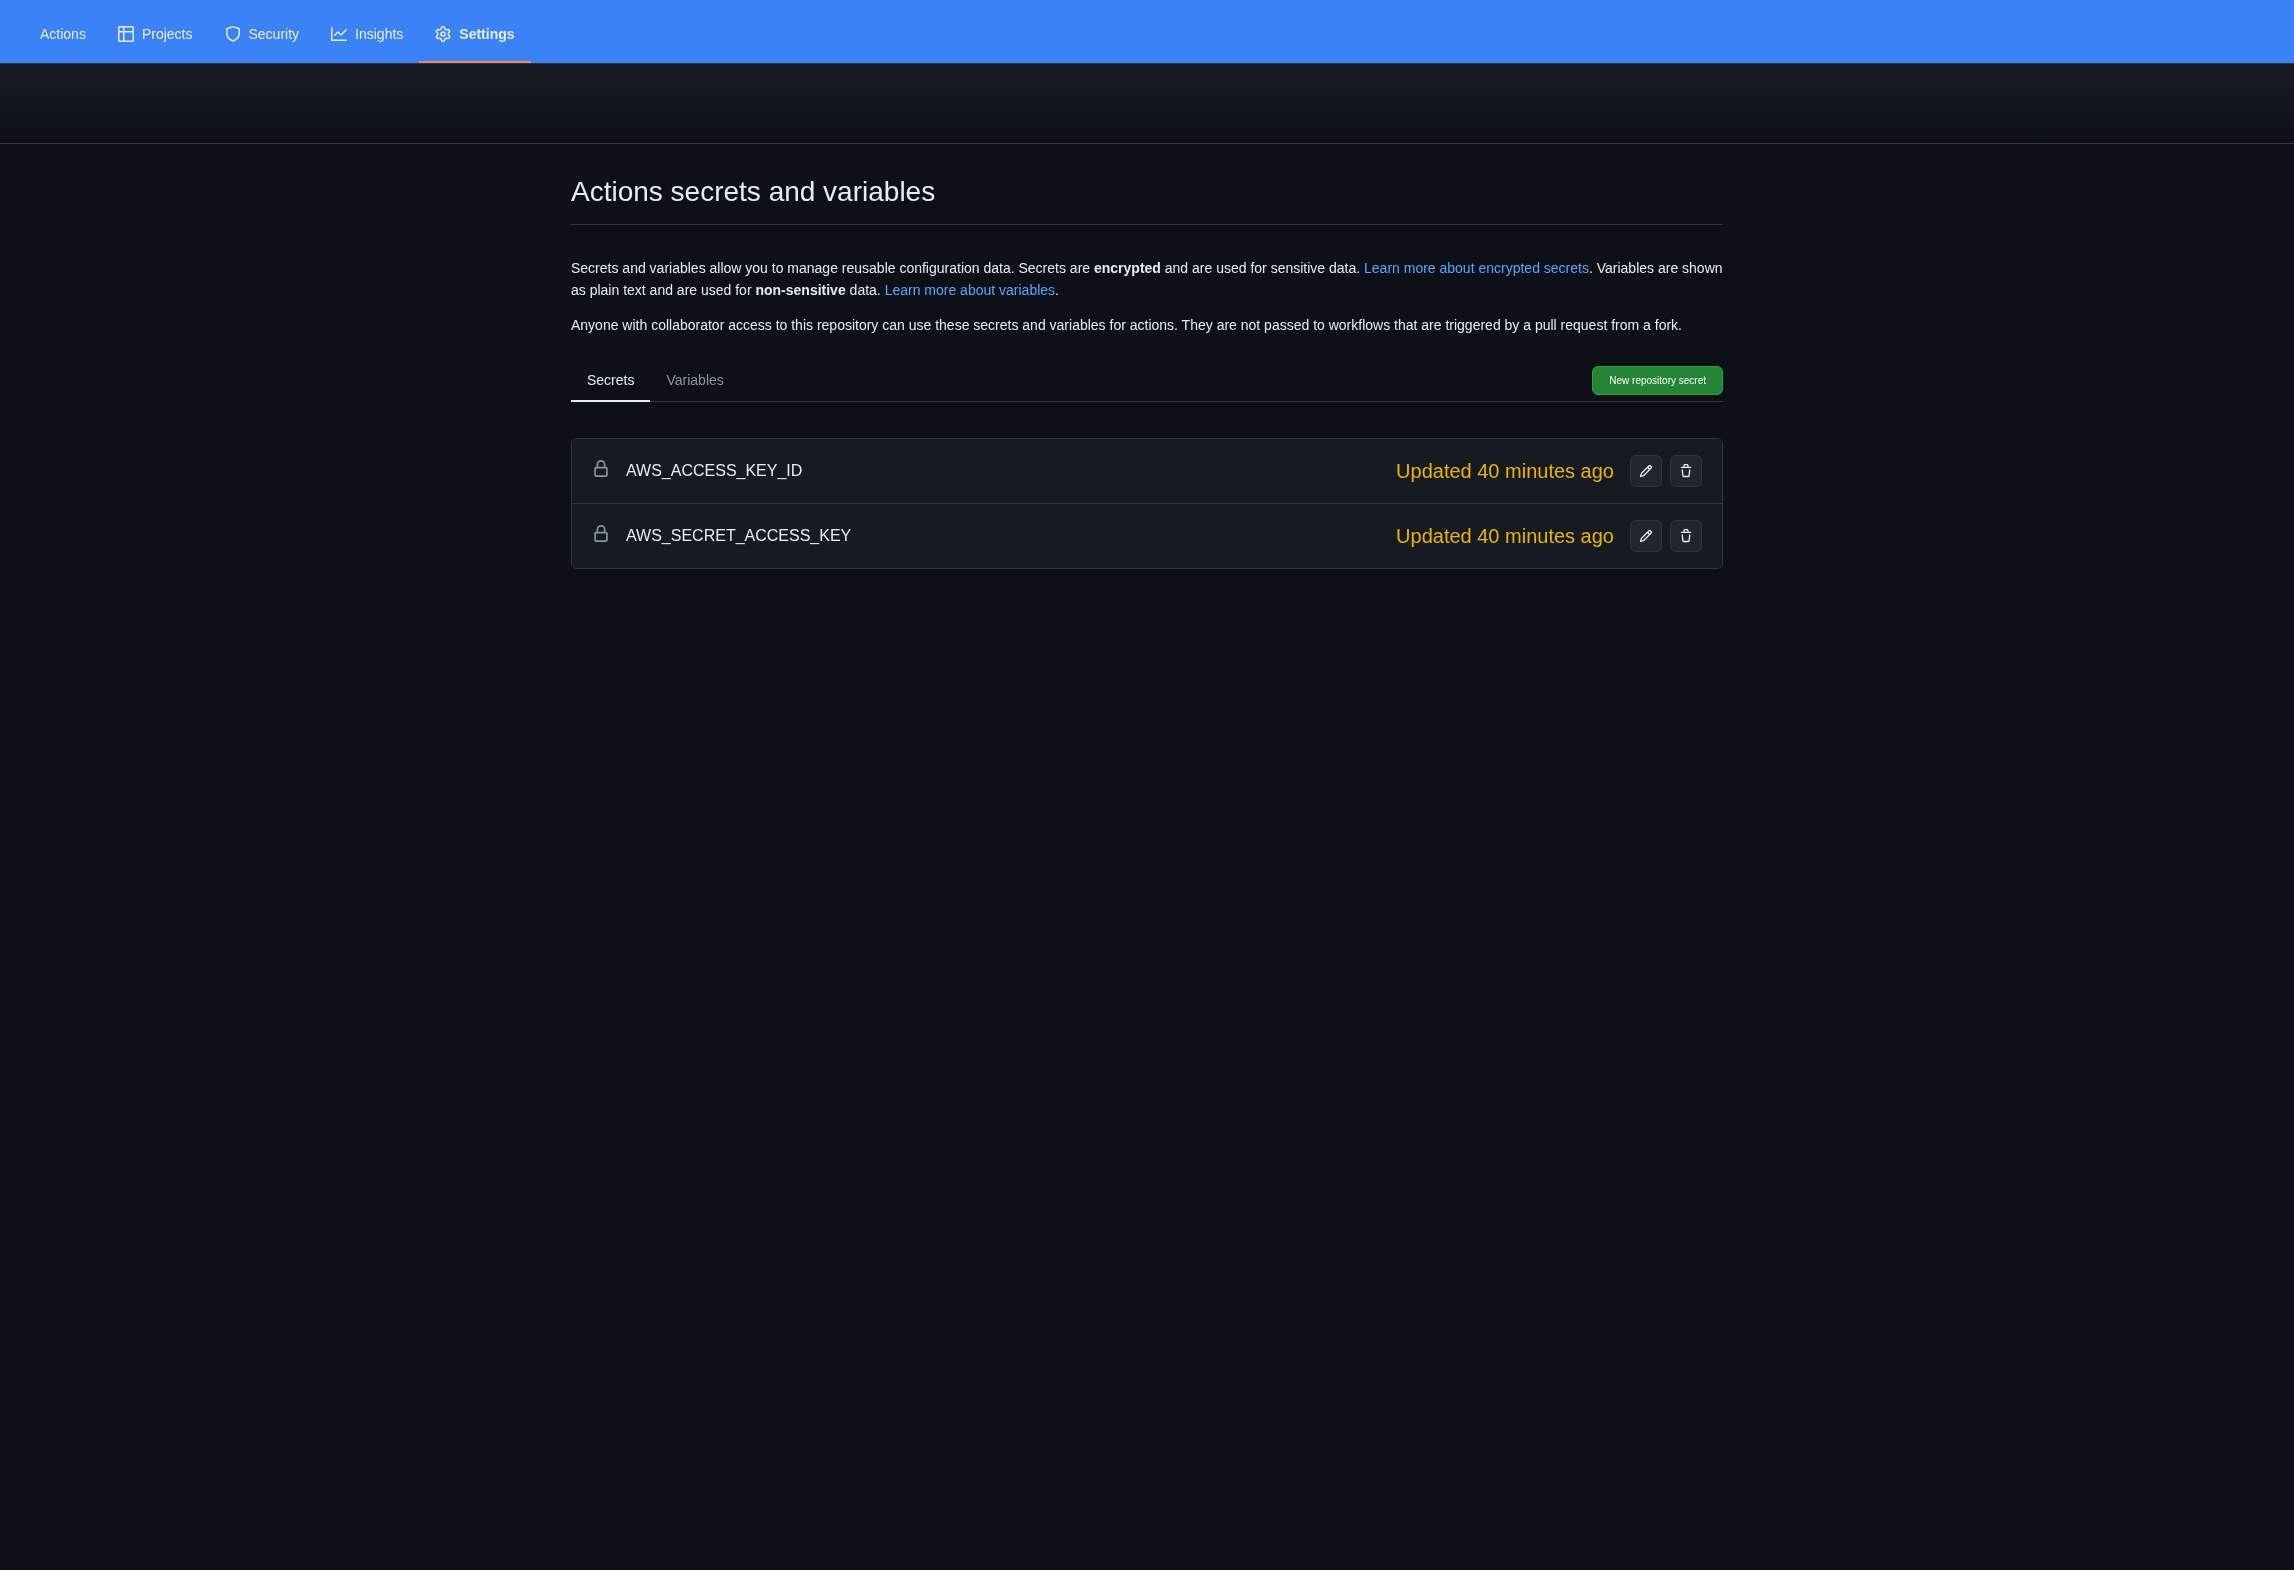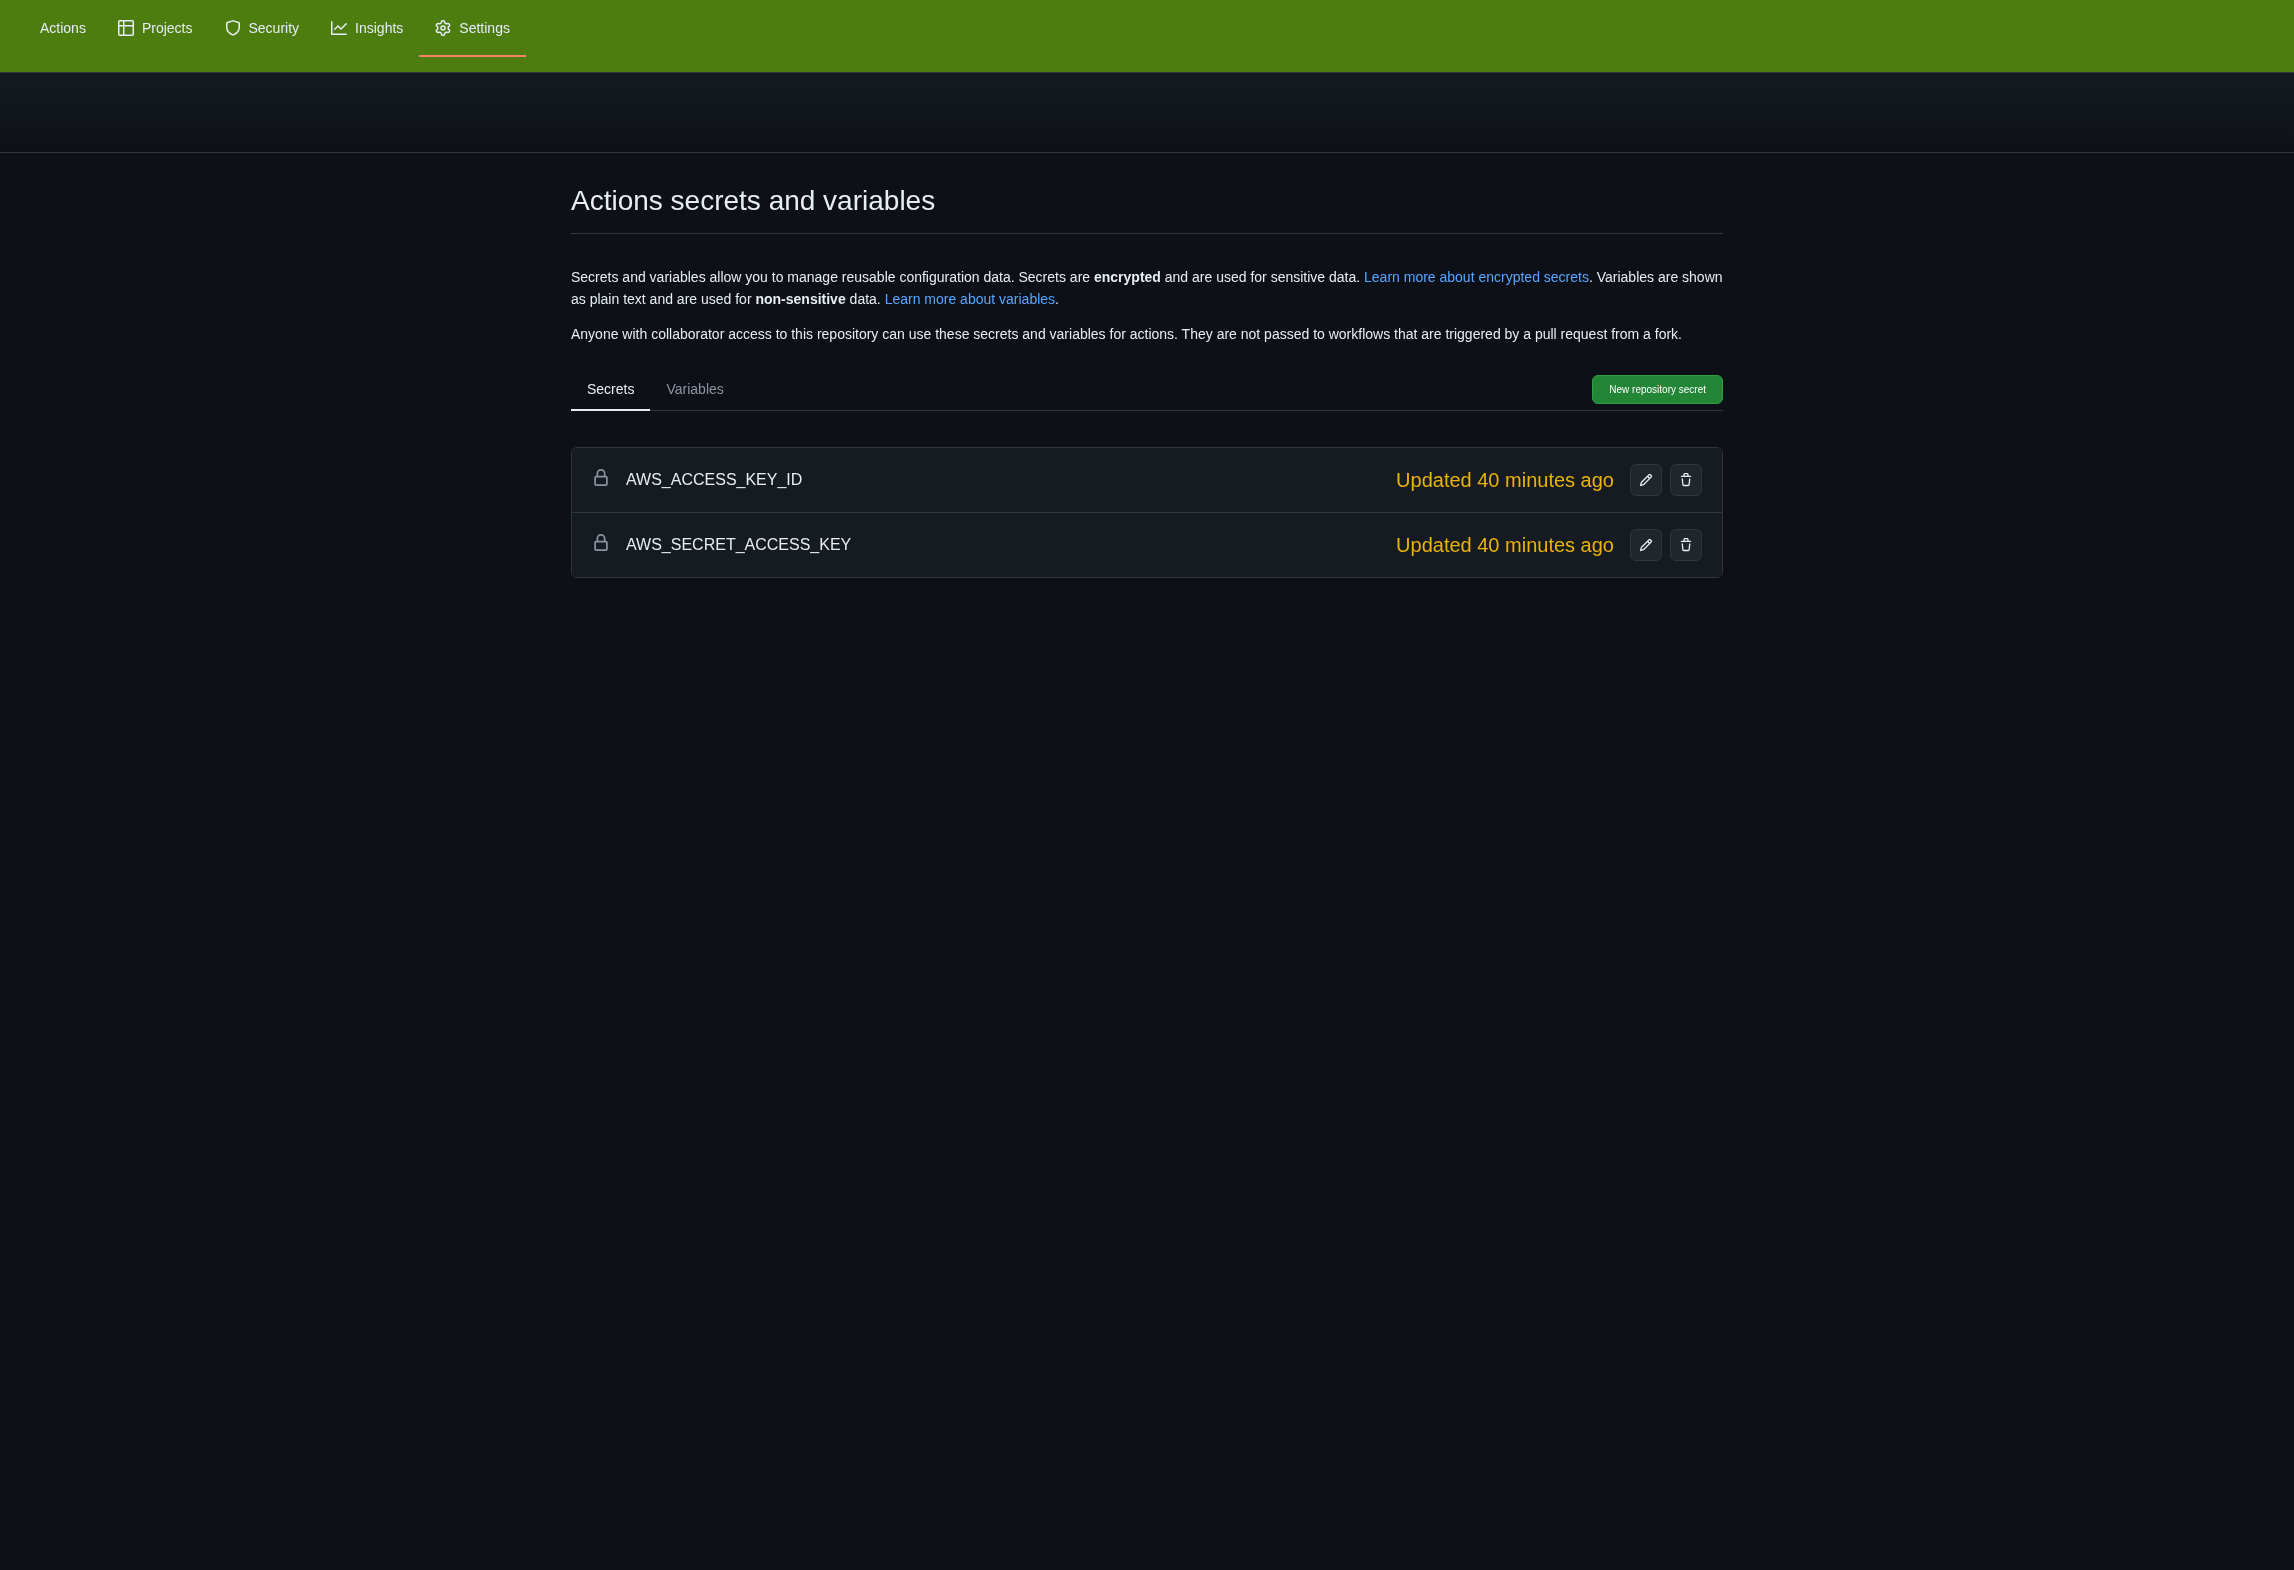--- a/index.html
+++ b/index.html
@@ -11,45 +11,45 @@
     body {
       background-color: #0d1117;
       color: #e6edf3;
       font-family: -apple-system, BlinkMacSystemFont, "Segoe UI", Helvetica, Arial, sans-serif;
       font-size: 14px;
       min-height: 100vh;
     }
 
     
     .top-nav {
-      background-color: #4d7c0f;
-      border-bottom: 1px solid #30363d;
-      display: flex;
-      align-items: flex-start;
+      background-color: #3b82f6;
+      border-bottom: 1px solid #30363d;
+      display: flex;
+      align-items: flex-end;
       padding: 0 24px;
-      height: 73px;
+      height: 64px;
     }
 
     .nav-item {
       display: flex;
       align-items: center;
       gap: 8px;
       padding: 16px 16px;
       color: #e6edf3;
       text-decoration: none;
       font-size: 14px;
       cursor: pointer;
       border-bottom: 2px solid transparent;
       height: 57px;
       white-space: nowrap;
     }
 
     .nav-item.active {
       border-bottom: 2px solid #f78166;
-      font-weight: 400;
+      font-weight: 700;
     }
 
     .nav-icon {
       width: 16px;
       height: 16px;
       display: inline-flex;
       align-items: center;
       justify-content: center;
     }
 

